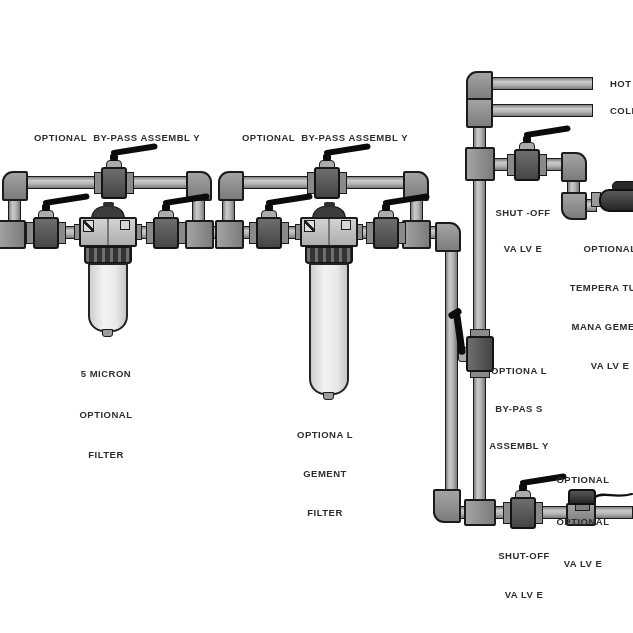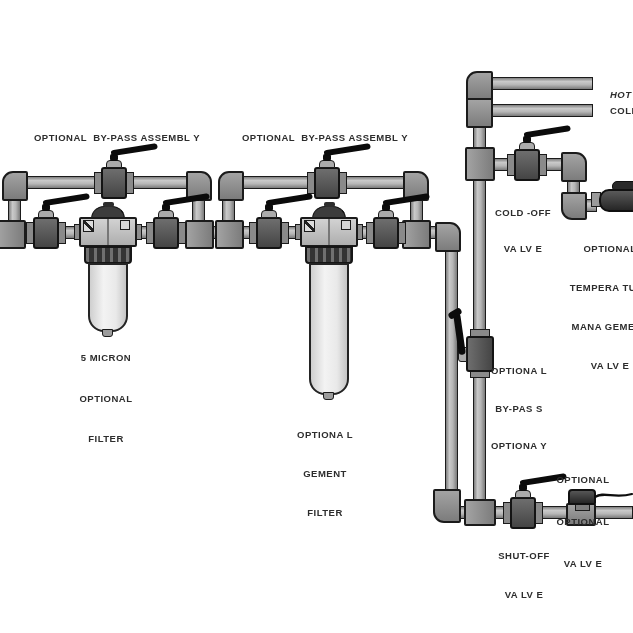--- a/index.html
+++ b/index.html
@@ -94,21 +94,21 @@
     <div class="dome"></div>
     <div class="nip"></div>
     <div class="head"></div>
     <div class="seam"></div>
     <div class="btn"></div>
     <div class="btn2"></div>
     <div class="collar"></div>
     <div class="hous" style="height:69px;"></div>
     <div class="nub" style="top:124px;"></div>
   </div>
-  <div class="lbl" style="left:56px;top:324px;width:100px;line-height:13.5px;">
+  <div class="lbl" style="left:56px;top:340px;width:100px;line-height:13.5px;">
     <div>5 MICRON</div>
     <div>OPTIONAL</div>
     <div>FILTER</div>
   </div>
 
   <div class="lbl" style="left:225px;top:131px;width:200px;">OPTIONAL  BY-PASS ASSEMBL Y</div>
   <div class="pv" style="left:222px;top:192px;height:36px;"></div>
   <div class="pv" style="left:410px;top:192px;height:36px;"></div>
   <div class="ph" style="left:230px;top:176px;width:188px;"></div>
   <div class="fit rtl" style="left:218px;top:171px;width:26px;height:30px;"></div>
@@ -162,35 +162,35 @@
   <div class="pv" style="left:445px;top:248px;height:246px;"></div>
   <div class="fit rtr" style="left:435px;top:222px;width:26px;height:30px;"></div>
   <div class="fit rbl" style="left:433px;top:489px;width:28px;height:34px;"></div>
 
   <div class="pv" style="left:473px;top:93px;height:413px;"></div>
 
   <div class="ph" style="left:489px;top:77px;width:104px;"></div>
   <div class="ph" style="left:489px;top:104px;width:104px;"></div>
   <div class="fit rtl" style="left:466px;top:71px;width:27px;height:30px;"></div>
   <div class="fit" style="left:466px;top:98px;width:27px;height:30px;"></div>
-  <div class="lbl left" style="left:610px;top:88px;font-style:italic;">HOT</div>
+  <div class="lbl left" style="left:610px;top:77px;">HOT</div>
   <div class="lbl left" style="left:610px;top:104px;">COLD</div>
 
   <div class="ph" style="left:493px;top:158px;width:76px;"></div>
   <div class="fit fitv" style="left:465px;top:147px;width:30px;height:34px;"></div>
   <div class="bvalve" style="left:510px;top:149px;">
     <div class="cl"></div>
       <div class="cr"></div>
     <div class="bod"></div>
       <div class="stc"></div>
     <div class="stm"></div>
       <div class="lev"></div>
   </div>
   <div class="lbl" style="left:491px;top:183px;width:64px;line-height:12px;">
-    <div>COLD -OFF</div>
+    <div>SHUT -OFF</div>
     <div>VA LV E</div>
   </div>
   <div class="pv" style="left:567px;top:178px;height:22px;"></div>
   <div class="fit rtr" style="left:561px;top:152px;width:26px;height:30px;"></div>
   <div class="fit rbl" style="left:561px;top:192px;width:26px;height:28px;"></div>
   <div class="ph" style="left:583px;top:199px;width:14px;"></div>
   <div class="blk" style="left:591px;top:192px;width:10px;height:15px;background:#9a9a9a;border:1.5px solid #1b1b1b;z-index:2;"></div>
   <div class="blk" style="left:612px;top:181px;width:28px;height:11px;background:#2a2a2a;border:1.5px solid #101010;border-radius:5px;z-index:3;"></div>
   <div class="blk" style="left:599px;top:189px;width:44px;height:23px;background:linear-gradient(180deg,#5a5a5a,#262626);border:2px solid #101010;border-radius:10px 4px 4px 10px;z-index:3;"></div>
   <div class="lbl" style="left:545px;top:216px;width:130px;">
@@ -202,21 +202,21 @@
 
   <div class="blk" style="left:470px;top:329px;width:20px;height:9px;background:#8a8a8a;border:1.5px solid #1b1b1b;z-index:3;"></div>
   <div class="blk" style="left:470px;top:369px;width:20px;height:9px;background:#8a8a8a;border:1.5px solid #1b1b1b;z-index:3;"></div>
   <div class="blk" style="left:466px;top:336px;width:28px;height:36px;background:linear-gradient(90deg,#6e6e6e,#454545);border:2px solid #141414;border-radius:3px;z-index:3;"></div>
   <div class="blk" style="left:458px;top:347px;width:9px;height:15px;background:#ababab;border:1.5px solid #1b1b1b;border-radius:3px 0 0 3px;z-index:3;"></div>
   <div class="blk" style="left:456px;top:313px;width:7px;height:42px;background:#0b0b0b;border-radius:4px;transform:rotate(-8deg);z-index:4;"></div>
   <div class="blk" style="left:448px;top:310px;width:14px;height:7px;background:#0b0b0b;border-radius:4px;transform:rotate(-30deg);z-index:4;"></div>
   <div class="lbl" style="left:486px;top:340px;width:66px;line-height:12.5px;">
     <div>OPTIONA L</div>
     <div>BY-PAS S</div>
-    <div>OPTIONA Y</div>
+    <div>ASSEMBL Y</div>
   </div>
 
   <div class="ph" style="left:456px;top:506px;width:177px;"></div>
   <div class="fit fitv" style="left:464px;top:499px;width:32px;height:27px;"></div>
   <div class="bvalve" style="left:506px;top:497px;">
     <div class="cl"></div>
       <div class="cr"></div>
     <div class="bod"></div>
       <div class="stc"></div>
     <div class="stm"></div>

